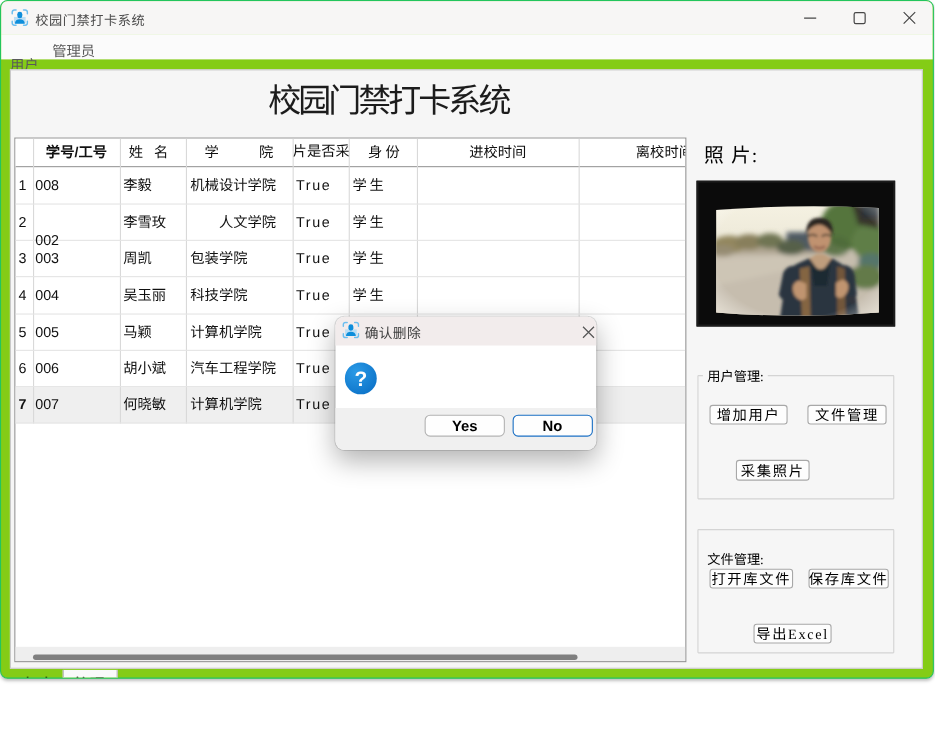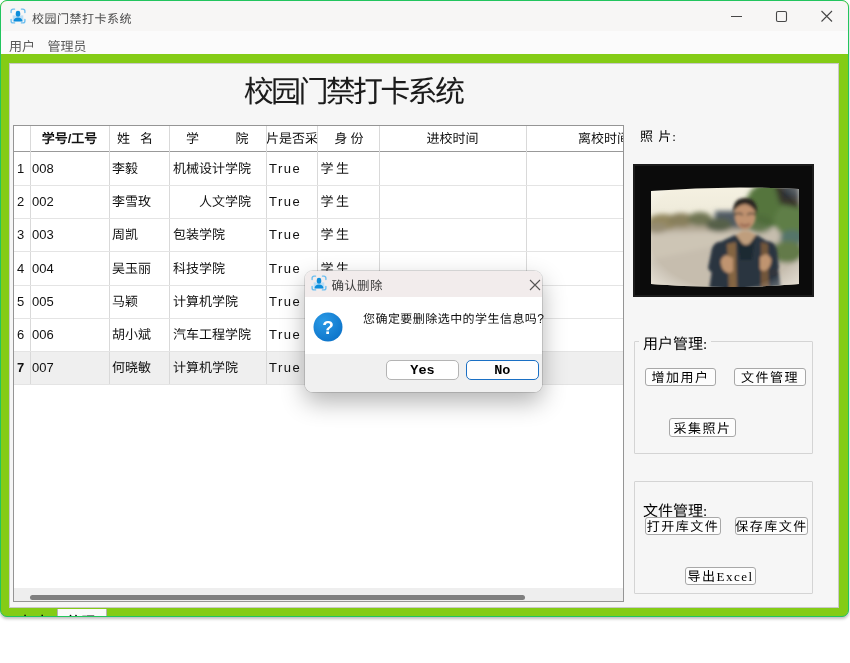--- a/index.html
+++ b/index.html
@@ -22,39 +22,39 @@
   #table{position:absolute;left:12px;top:124px;width:611px;height:477px;background:#fff;border:1px solid #959595;overflow:hidden;}
   .vline{position:absolute;top:0;width:1px;background:#d9d9d9;}
   .hline{position:absolute;left:0;width:100%;height:1px;background:#e4e4e4;}
   .hdrtext{position:absolute;top:0;height:26px;line-height:26px;text-align:center;font-size:13px;color:#111;}
   .cell{position:absolute;font-size:13px;color:#111;line-height:33px;height:33px;white-space:pre;}
   .rownum{position:absolute;width:13px;text-align:center;font-size:13px;color:#111;line-height:33px;height:33px;}
   
   #hscroll{position:absolute;left:16px;top:469px;width:495px;height:5px;background:#7f7f7f;border-radius:2.5px;}
   #htrack{position:absolute;left:0;top:462px;width:100%;height:13px;background:#eeeeee;}
   
-  .label{position:absolute;font-size:13px;color:#000;font-family:"Liberation Serif",serif;}
+  .label{position:absolute;font-size:18px;color:#000;font-family:"Liberation Serif",serif;}
   .groupbox{position:absolute;border:1px solid #d4d4d4;border-radius:1px;}
-  .grouplabel{position:absolute;font-size:15px;color:#000;background:#f6f6f6;padding:0 4px;font-family:"Liberation Serif",serif;}
+  .grouplabel{position:absolute;font-size:12px;color:#000;background:#f6f6f6;padding:0 4px;font-family:"Liberation Serif",serif;}
   .btn{position:absolute;background:#fdfdfd;border:1px solid #a8a8a8;border-radius:3px;
        font-size:13px;color:#000;text-align:center;font-family:"Liberation Serif",serif;
        display:flex;align-items:center;justify-content:center;white-space:nowrap;letter-spacing:1.5px;padding-bottom:1px;}
   
   #photo{position:absolute;left:632px;top:163px;width:181px;height:133px;}
   
   #tab2{position:absolute;left:56px;top:608px;width:50px;height:22.5px;background:#fafafa;
         border:1px solid #b4b4b4;border-top:none;}
   .tabtext{position:absolute;font-size:13px;color:#000;font-weight:bold;font-family:"Liberation Serif",serif;letter-spacing:1px;}
   
-  #dialog{position:absolute;left:304px;top:270px;width:237px;height:121px;border-radius:8px;
+  #dialog{position:absolute;left:304px;top:287px;width:237px;height:121px;border-radius:8px;
           background:#fff;box-shadow:0 10px 24px rgba(0,0,0,.3), 0 0 0 1px rgba(0,0,0,.12);}
   #dlgtitle{position:absolute;left:0;top:0;width:100%;height:26px;background:#f2ecec;border-radius:8px 8px 0 0;}
   #dlgfoot{position:absolute;left:0;bottom:0;width:100%;height:38px;background:#f0f0f0;border-radius:0 0 8px 8px;}
   .dlgbtn{position:absolute;background:#fefefe;border:1px solid #b3b3b3;border-radius:5px;
-          font-size:13.5px;font-weight:bold;color:#000;display:flex;align-items:center;justify-content:center;font-family:Liberation Mono, monospace;}
+          font-size:13.5px;font-weight:bold;color:#000;display:flex;align-items:center;justify-content:center;}
 </style>
 </head>
 <body>
 <div id="win">
 
   <div id="titlebar"></div>
   <svg class="abs" style="left:9px;top:7px" width="16" height="16" viewBox="0 0 16 16">
     <g stroke="#6cbeef" stroke-width="1.35" fill="none" stroke-linecap="round">
 <path d="M1.1 4.6 V3 A1.9 1.9 0 0 1 3 1.1 H4.6"></path>
 <path d="M11.4 1.1 H13 A1.9 1.9 0 0 1 14.9 3 V4.6"></path>
@@ -68,34 +68,34 @@
   <div id="apptitle">校园门禁打卡系统</div>
   <svg class="abs" style="left:724px;top:0" width="110" height="30" viewBox="0 0 110 30">
     <g stroke="#474747" stroke-width="1.1" fill="none">
       <path d="M6 15.5 H17"></path>
       <rect x="51.5" y="10.5" width="10" height="10" rx="1.5"></rect>
       <path d="M96.5 10 L107 20.5 M107 10 L96.5 20.5"></path>
     </g>
   </svg>
 
   <div id="menubar"></div>
-  <div class="menuitem serif" style="left:8px;">用户</div>
+  <div class="menuitem serif" style="left:8px;margin-top:13px;">用户</div>
   <div class="menuitem serif" style="left:46.5px;">管理员</div>
 
   <div id="pane"></div>
   <div id="bigtitle">校园门禁打卡系统</div>
 
   <div id="table">
 
     <div style="position:absolute;left:0;top:0;width:100%;height:26px;background:#fff;border-bottom:1px solid #999;"></div>
     <div class="hdrtext" style="left:16px;width:79px;font-weight:bold;">学号/工号</div>
     <div class="hdrtext" style="left:103px;width:60px;text-align:left;">姓  名</div>
     <div class="hdrtext" style="left:172px;width:20px;text-align:left;">学</div>
     <div class="hdrtext" style="left:221.5px;width:20px;text-align:left;">院</div>
-    <div class="hdrtext" style="left:252px;width:52px;overflow:hidden;">片是否采</div>
+    <div class="hdrtext" style="left:252px;width:52px;overflow:hidden;font-family:Liberation Mono, monospace;">片是否采</div>
     <div class="hdrtext" style="left:320.5px;width:40px;text-align:left;letter-spacing:3px;">身份</div>
     <div class="hdrtext" style="left:365px;width:147px;">进校时间</div>
     <div class="hdrtext" style="left:564px;width:70px;text-align:left;">离校时间</div>
 
     <div style="position:absolute;left:0;top:225.5px;width:100%;height:33px;background:#efefef;"></div>
 
     <div class="vline" style="left:16px;height:258.5px;"></div>
     <div class="vline" style="left:95px;height:258.5px;"></div>
     <div class="vline" style="left:155px;height:258.5px;"></div>
     <div class="vline" style="left:252px;height:258.5px;"></div>
@@ -112,21 +112,21 @@
     <div class="hline" style="top:258px;"></div>
 
     <div id="rows">
         <div class="rownum" style="left:0;top:26px;">1</div>
         <div class="cell" style="left:18px;top:26px;">008</div>
         <div class="cell" style="left:98px;top:26px;">李毅</div>
         <div class="cell" style="left:159px;top:26px;">机械设计学院</div>
         <div class="cell" style="left:255px;top:26px;letter-spacing:1.5px;">True</div>
         <div class="cell" style="left:306.5px;top:26px;letter-spacing:2.5px;">学生</div>
         <div class="rownum" style="left:0;top:59.2px;">2</div>
-        <div class="cell" style="left:18px;top:59px;">002</div>
+        <div class="cell" style="left:18px;top:76px;">002</div>
         <div class="cell" style="left:98px;top:59.2px;">李雪玫</div>
         <div class="cell" style="left:142px;top:59.2px;margin-left:43px;">人文学院</div>
         <div class="cell" style="left:255px;top:59.2px;letter-spacing:1.5px;">True</div>
         <div class="cell" style="left:306.5px;top:59.2px;letter-spacing:2.5px;">学生</div>
         <div class="rownum" style="left:0;top:92.4px;">3</div>
         <div class="cell" style="left:18px;top:92.4px;">003</div>
         <div class="cell" style="left:98px;top:92.4px;">周凯</div>
         <div class="cell" style="left:159px;top:92.4px;">包装学院</div>
         <div class="cell" style="left:255px;top:92.4px;letter-spacing:1.5px;">True</div>
         <div class="cell" style="left:306.5px;top:92.4px;letter-spacing:2.5px;">学生</div>
@@ -262,18 +262,17 @@
     <svg class="abs" style="left:8px;top:41px" width="30" height="30" viewBox="0 0 30 30">
       <defs>
           <radialGradient id="qg" cx="35%" cy="30%" r="80%">
         <stop offset="0%" stop-color="#2a9ae6"></stop>
             <stop offset="100%" stop-color="#0c72c8"></stop>
       </radialGradient>
         </defs>
       <circle cx="15" cy="15" r="14.5" fill="url(#qg)"></circle>
       <text x="15" y="21.5" text-anchor="middle" font-size="19" font-weight="bold" fill="#fff" font-family="Liberation Sans,sans-serif">?</text>
     </svg>
-    <div class="abs" style="left:58px;top:38px;font-size:12px;color:#111;white-space:nowrap;letter-spacing:0.45px;">您确定要删除选中的学生信息吗?</div>
     <div id="dlgfoot"></div>
     <div class="dlgbtn" style="left:81px;top:89px;width:73px;height:20px;">Yes</div>
     <div class="dlgbtn" style="left:161px;top:89px;width:72.5px;height:20px;border:1.5px solid #1a6fc4;">No</div>
   </div>
 </div>
 
 </body></html>

